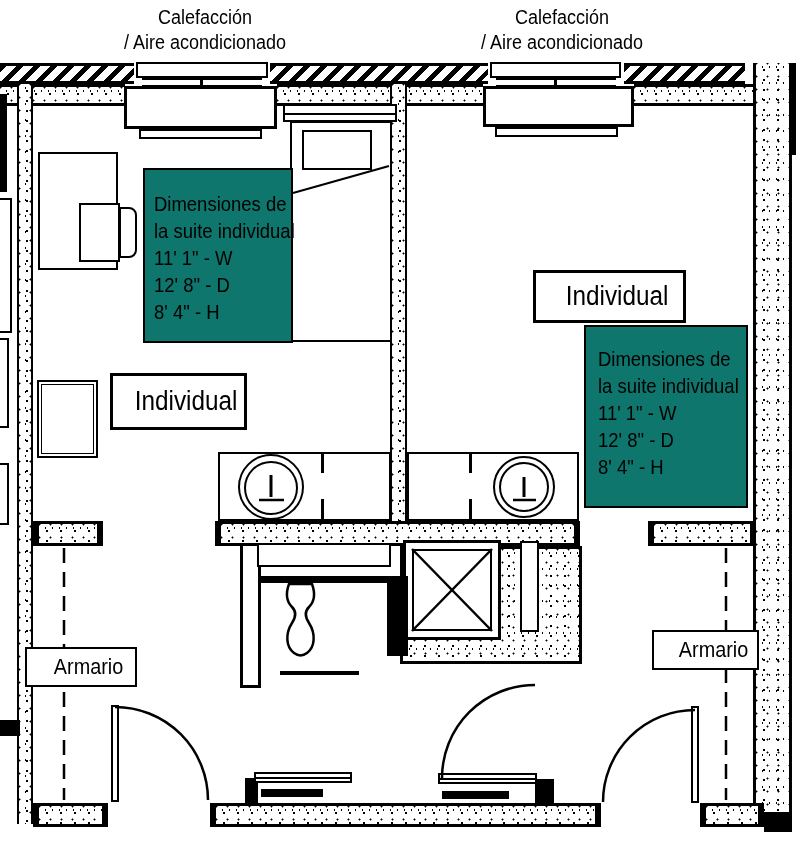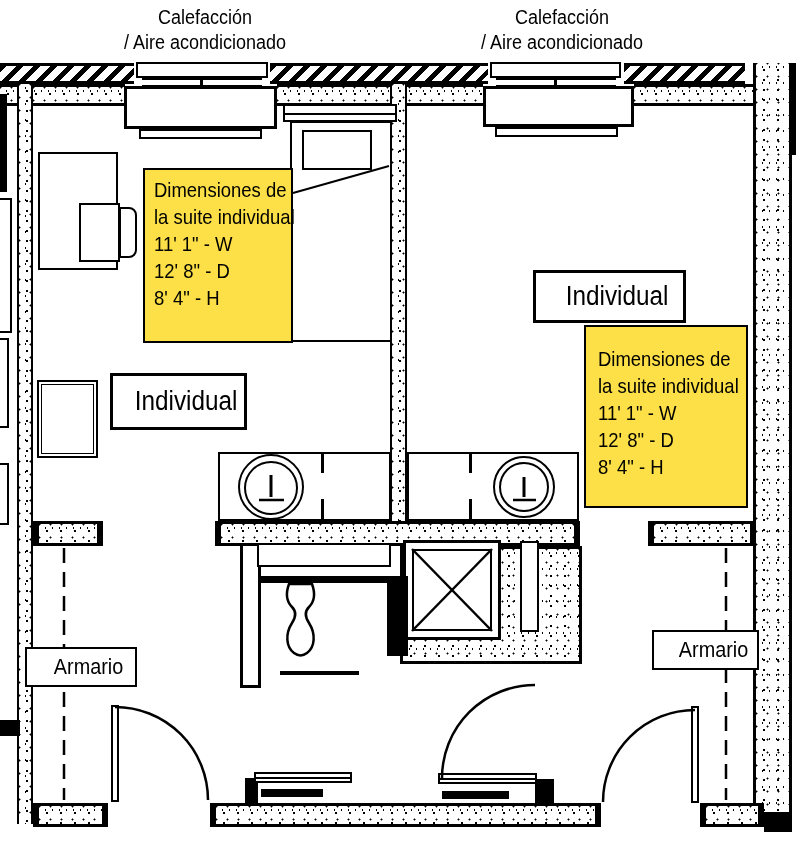--- a/index.html
+++ b/index.html
@@ -16,21 +16,21 @@
       radial-gradient(circle,#000 .9px,transparent 1.1px),
       radial-gradient(circle,#000 .7px,transparent .9px);
     background-size:14px 10px,11px 13px,7px 16px;
     background-position:1px 2px,6px 7px,3px 12px;}
   .hatch{background-image:repeating-linear-gradient(135deg,#000 0,#000 4.5px,transparent 4.5px,transparent 12px);
     border-top:3px solid #000;border-bottom:3px solid #000;}
   .vwall{border-left:2.5px solid #000;border-right:2.5px solid #000;}
   .lbl{background:#fff;border:2.5px solid #000;display:flex;align-items:center;justify-content:center;padding-left:16px;}
   .cond{transform:scaleX(.9);white-space:nowrap;}
   .heat{font-size:20px;line-height:25px;text-align:center;transform:scaleX(.9);transform-origin:50% 0;}
-  .dims{background:#fde047;border:2.5px solid #000;padding:6px 0 0 9px;}
+  .dims{background:#0f766e;border:2.5px solid #000;padding:20px 0 0 9px;}
   .dims .ln{font-size:21px;line-height:27px;transform:scaleX(.88);transform-origin:0 50%;white-space:nowrap;}
   .midline{background-image:linear-gradient(#000,#000);background-size:100% 2px;
     background-position:0 50%;background-repeat:no-repeat;}
   .hline{background-image:linear-gradient(#000,#000);background-size:100% 2px;
     background-position:0 62%;background-repeat:no-repeat;}
   svg{position:absolute;left:0;top:0;pointer-events:none;}
 </style>
 </head>
 <body>
 

